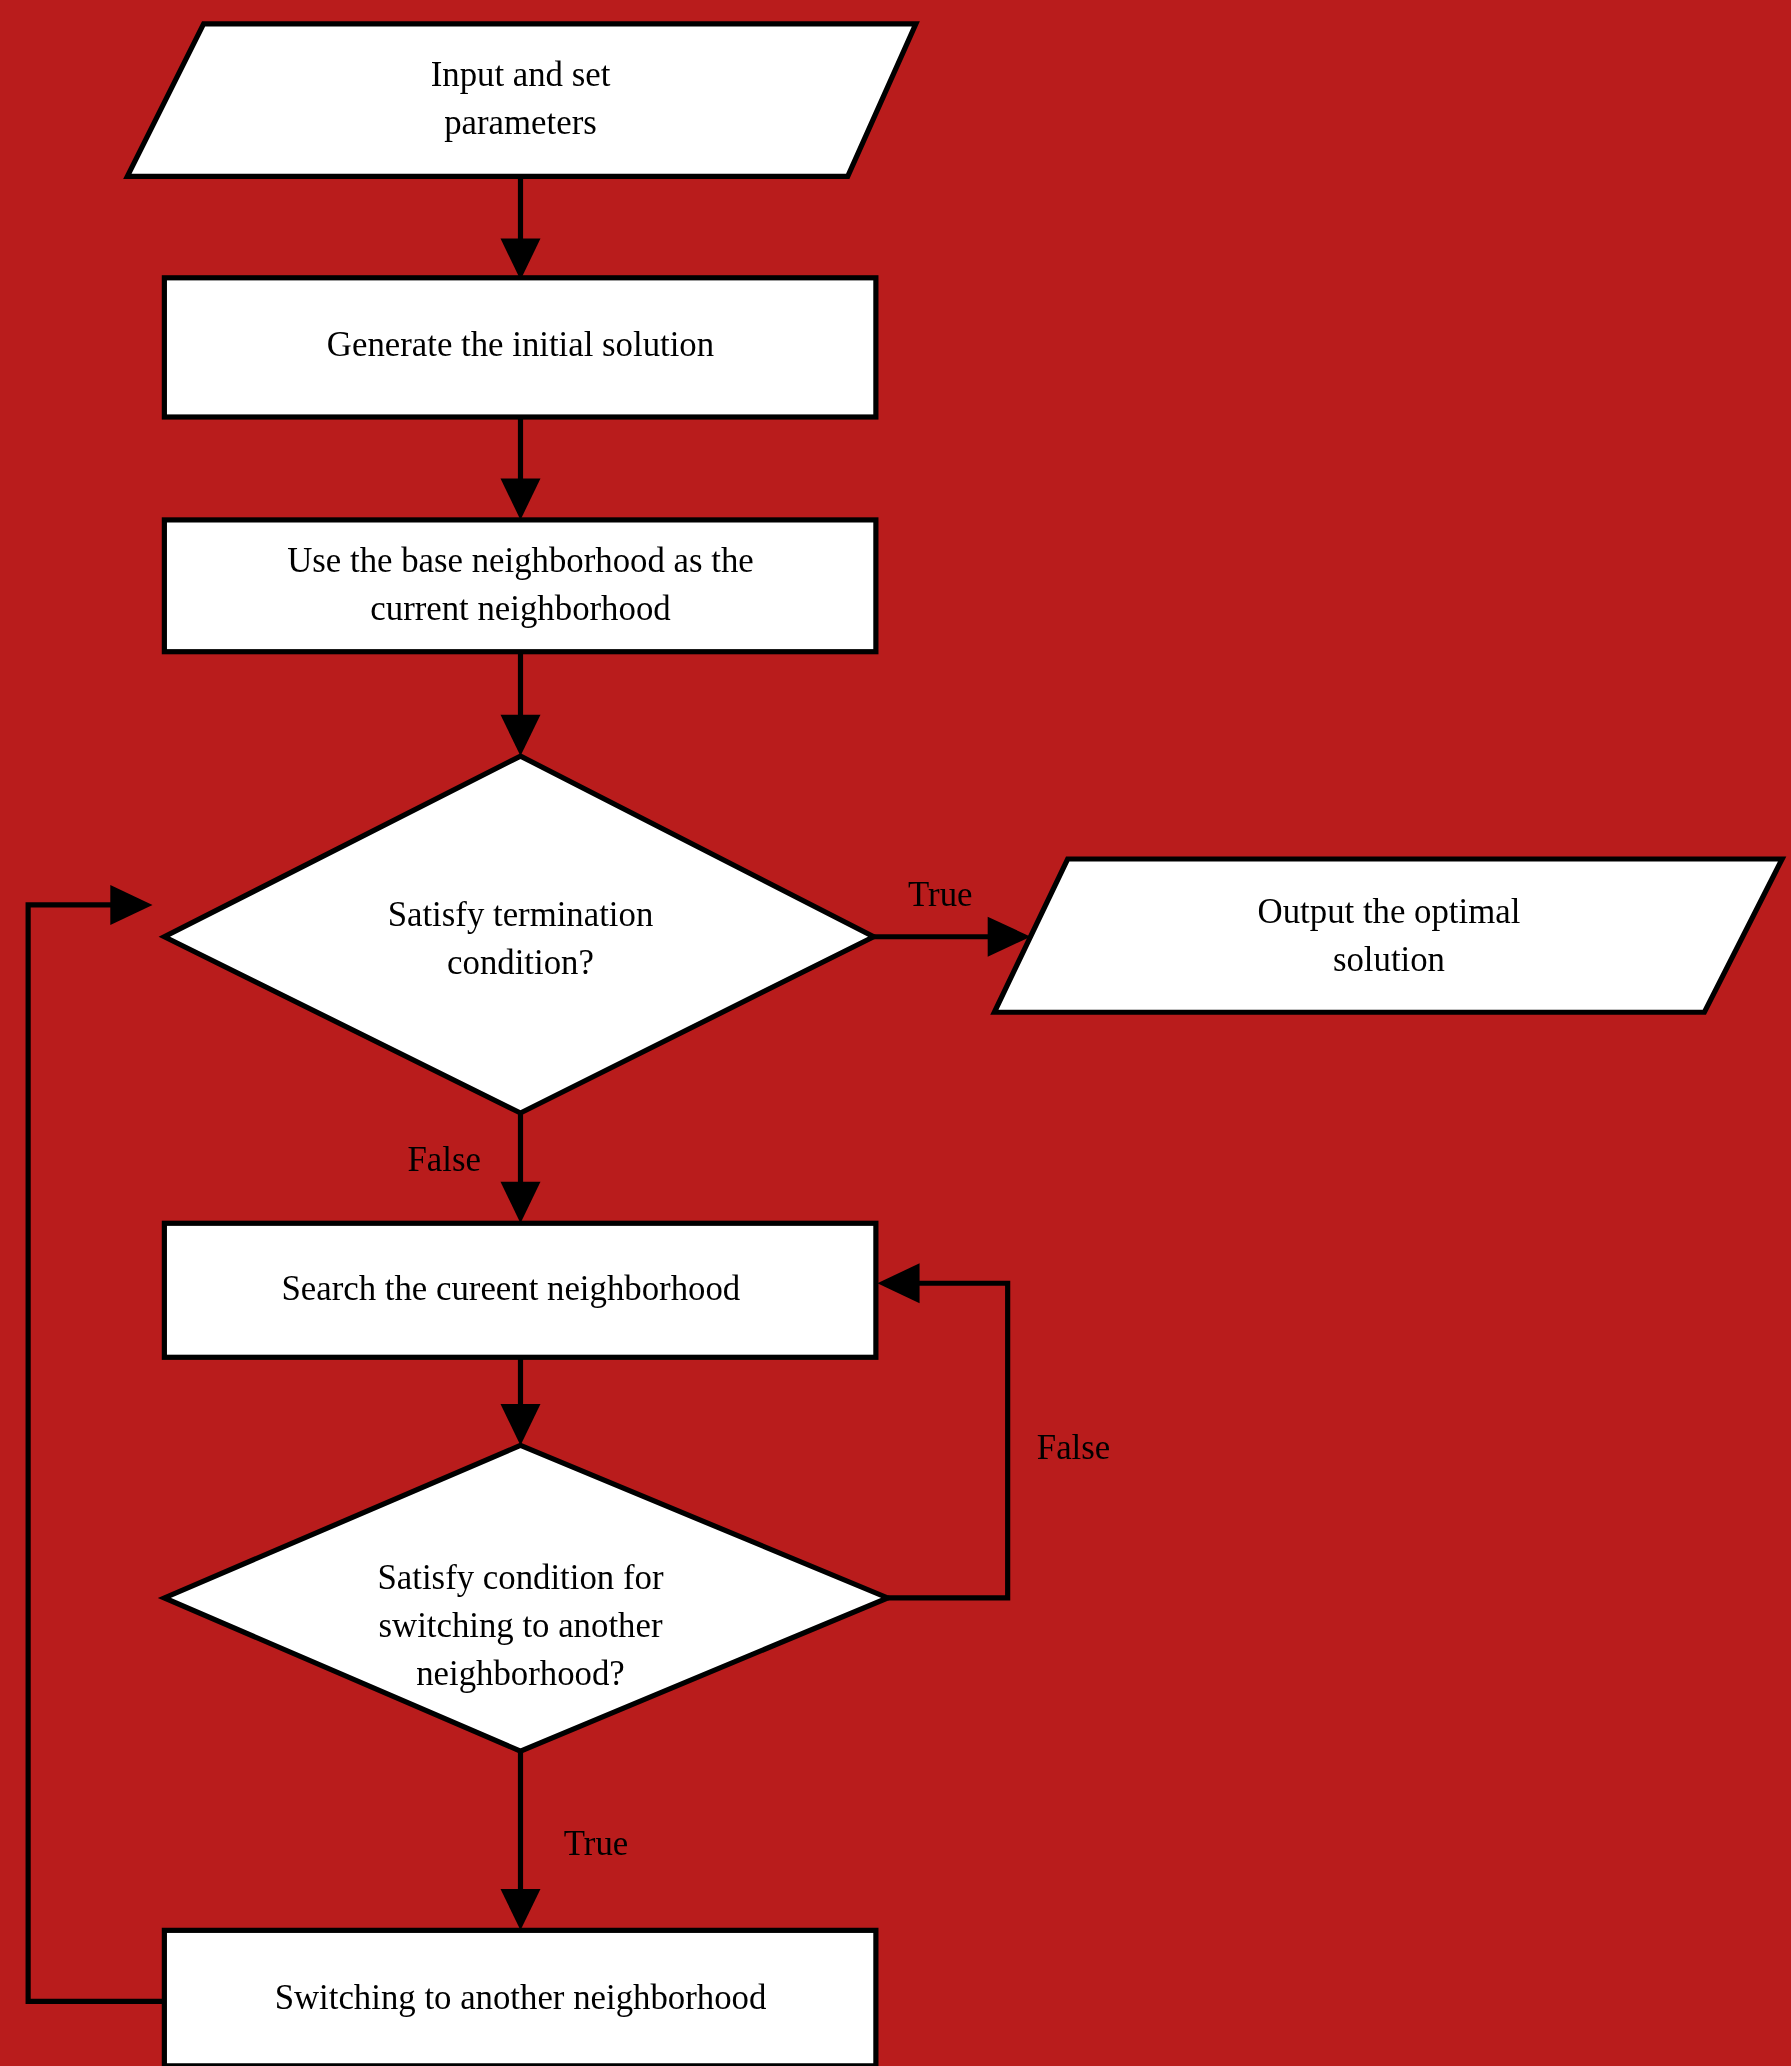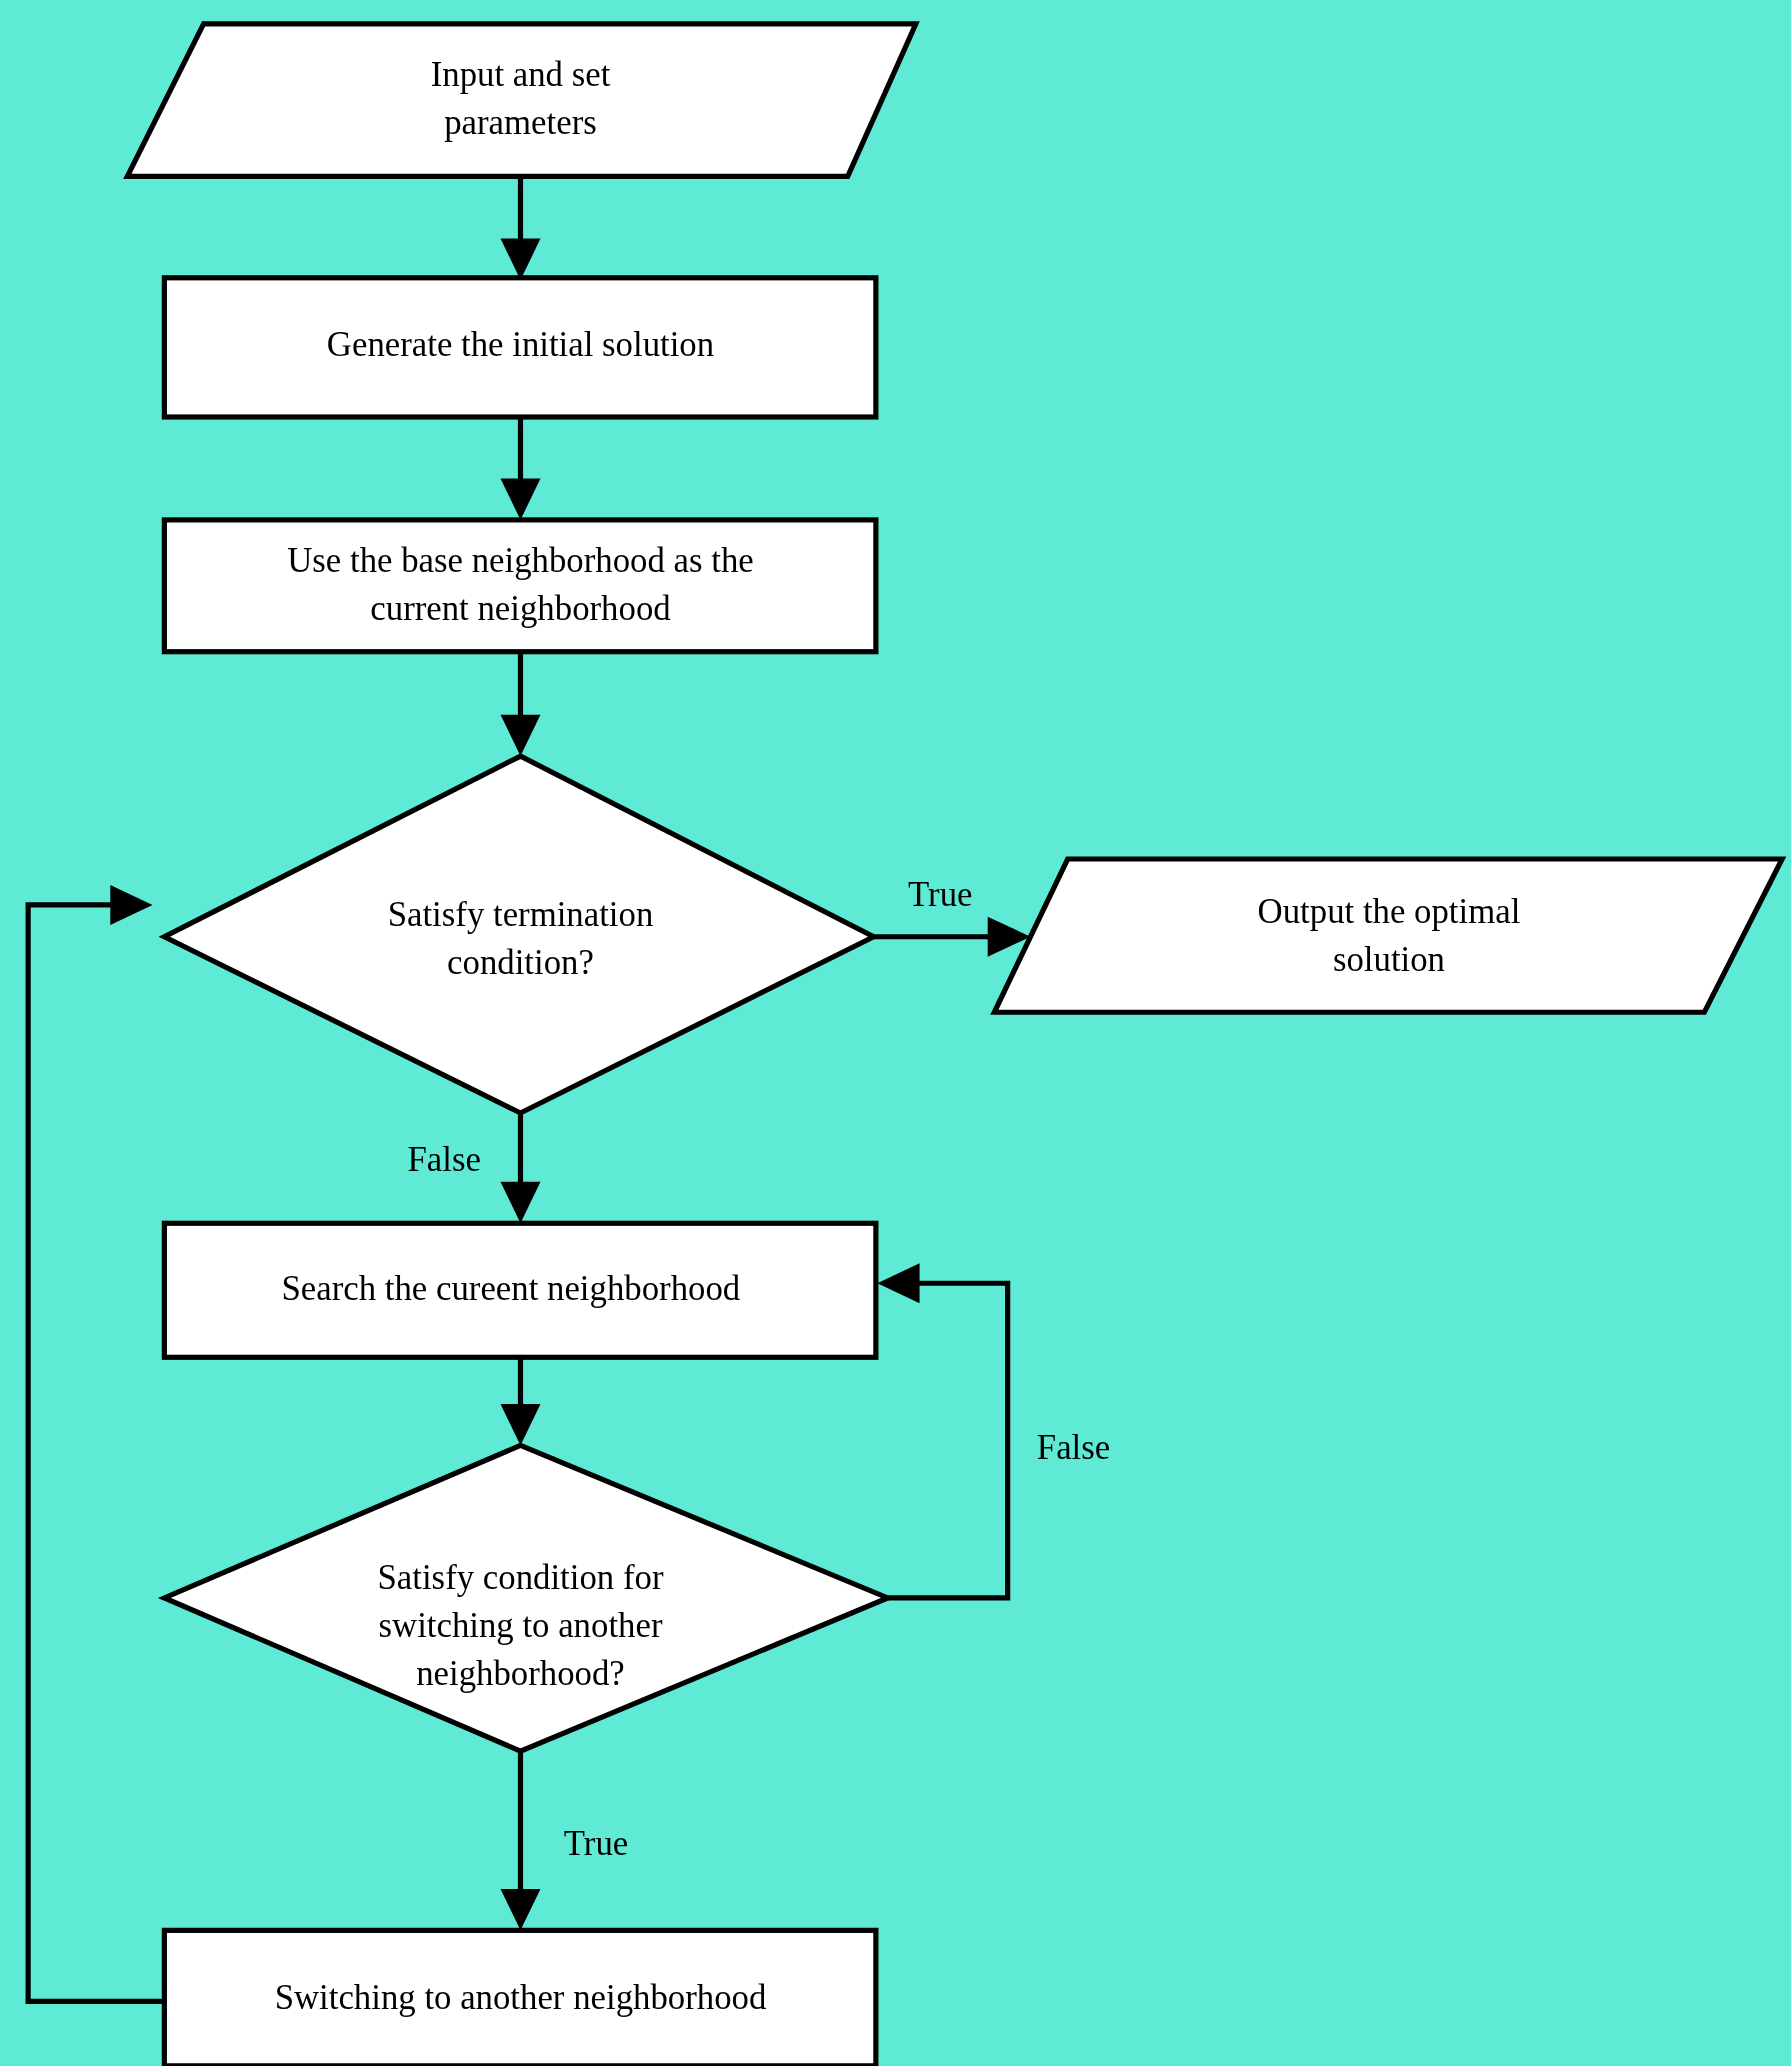--- a/index.html
+++ b/index.html
@@ -4,21 +4,21 @@
 <style>
   html, body {
     margin: 0;
     padding: 0;
     background: #ffffff;
   }
   #flowchart-root {
     position: relative;
     width: 1791px;
     height: 2066px;
-    background: #5eead4;
+    background: #b91c1c;
     font-family: "Liberation Serif", "DejaVu Serif", serif;
     overflow: hidden;
   }
   svg.fc {
     position: absolute;
     top: 0;
     left: 0;
     width: 1791px;
     height: 2066px;
   }

